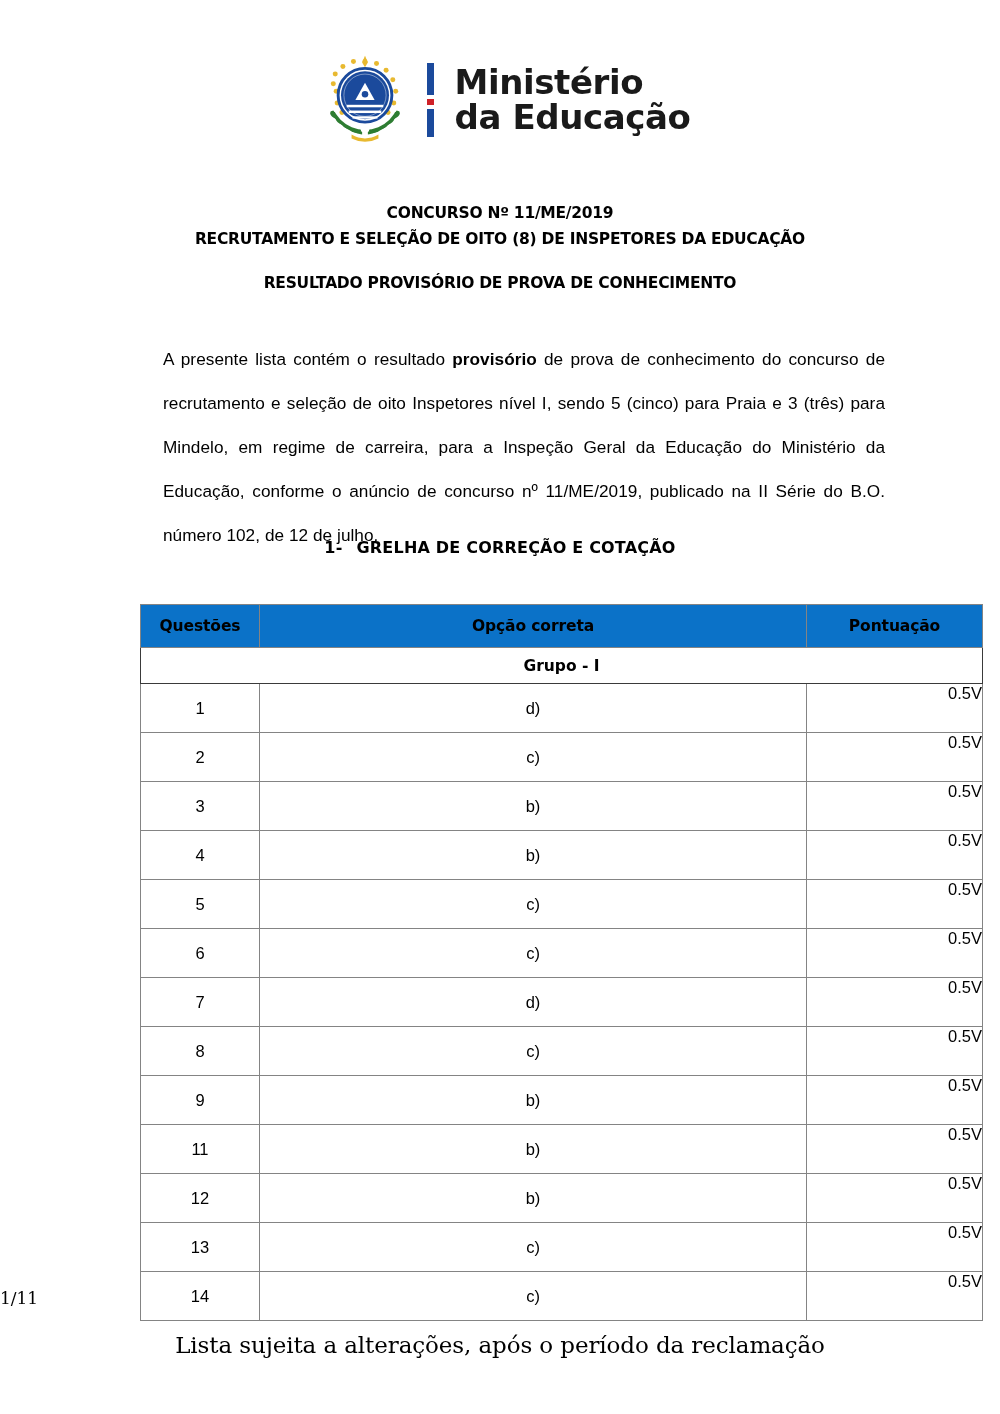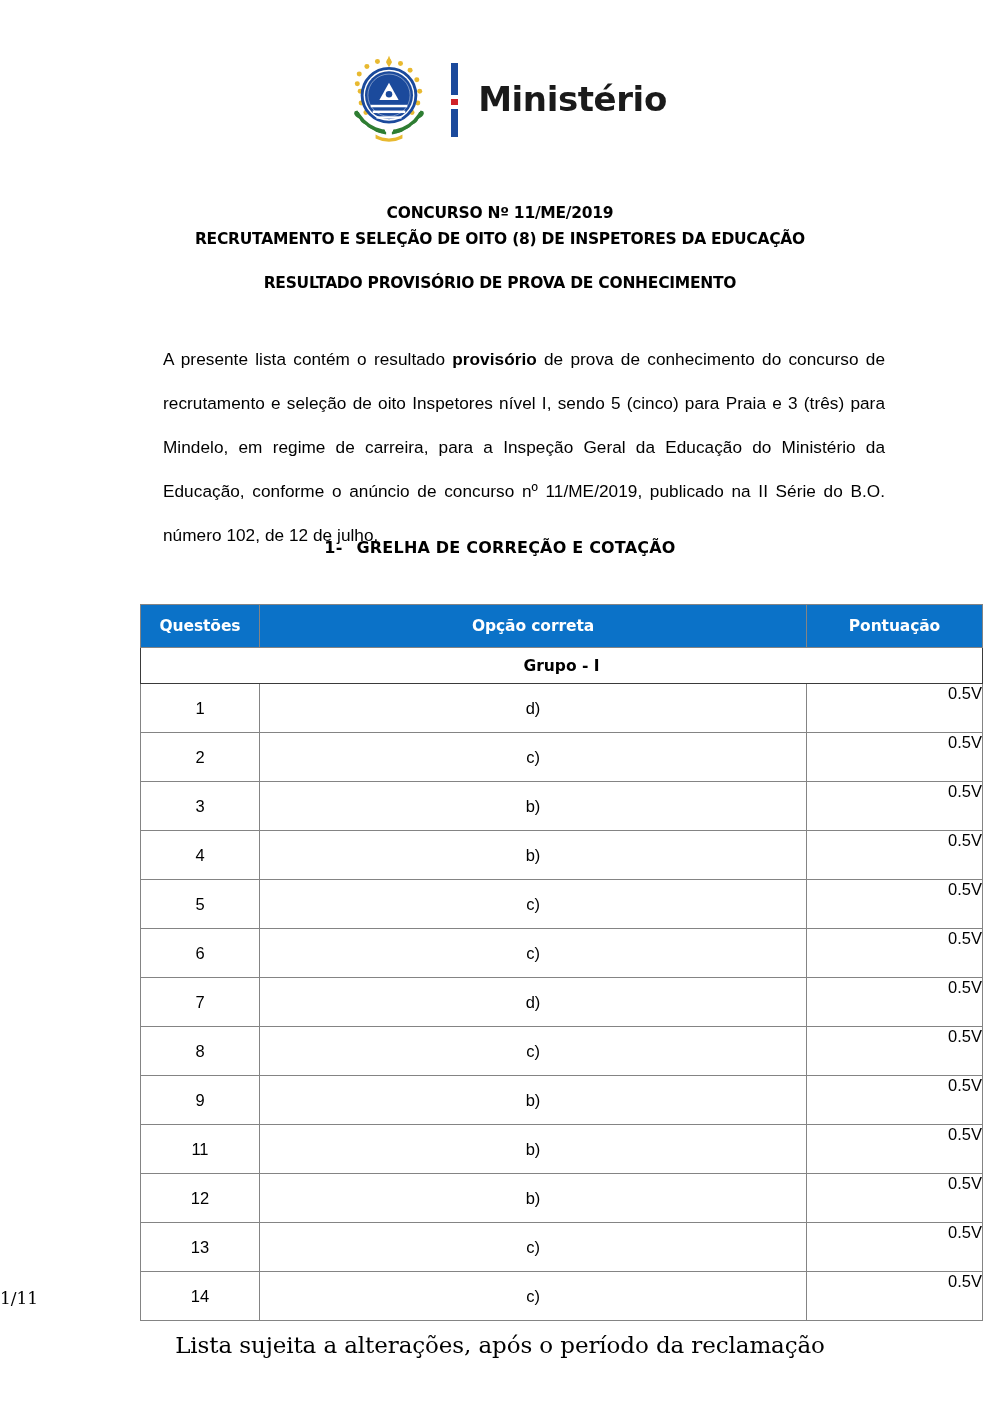--- a/index.html
+++ b/index.html
@@ -138,21 +138,21 @@
   table.grid col.c2 { width: 547px; }
   table.grid col.c3 { width: 176px; }
 
   table.grid th,
   table.grid td {
     border: 1px solid #848484;
     padding: 0;
   }
   thead th {
     background: #0B72C8;
-    color: #ffffff;
+    color: #000000;
     font-family: "DejaVu Sans", sans-serif;
     font-weight: 700;
     font-size: 15.5px;
     height: 42px;
     text-align: center;
     vertical-align: middle;
     border-color: #2a2a2a;
     letter-spacing: -0.1px;
   }
   tr.group-row td {
@@ -257,20 +257,21 @@
       <rect x="37" y="67" width="26" height="2.4" fill="#ffffff"></rect>
 
       <path d="M50 4 L53 11 L50 16 L47 11 Z" fill="#e8b930"></path>
     </svg>
   </span>
 
   <span class="flagbar"></span>
 
   <span class="logo-words">
     <span class="l1">Ministério</span>
+    <span class="l2">da Educação</span>
   </span>
 </div>
 
 <div class="titles">
   <div class="title-line">CONCURSO Nº 11/ME/2019</div>
   <div class="title-line">RECRUTAMENTO E SELEÇÃO DE OITO (8) DE INSPETORES DA EDUCAÇÃO</div>
   <div class="title-sub">RESULTADO PROVISÓRIO DE PROVA DE CONHECIMENTO</div>
 </div>
 
 <p class="para"><span>A presente lista contém o resultado </span><b>provisório</b><span> de prova de conhecimento do concurso de recrutamento e seleção de oito Inspetores nível I, sendo 5 (cinco) para Praia e 3 (três) para Mindelo, em regime de carreira, para a Inspeção Geral da Educação do Ministério da Educação, conforme o anúncio de concurso nº 11/ME/2019, publicado na II Série do B.O. número 102, de 12 de julho.</span></p>

